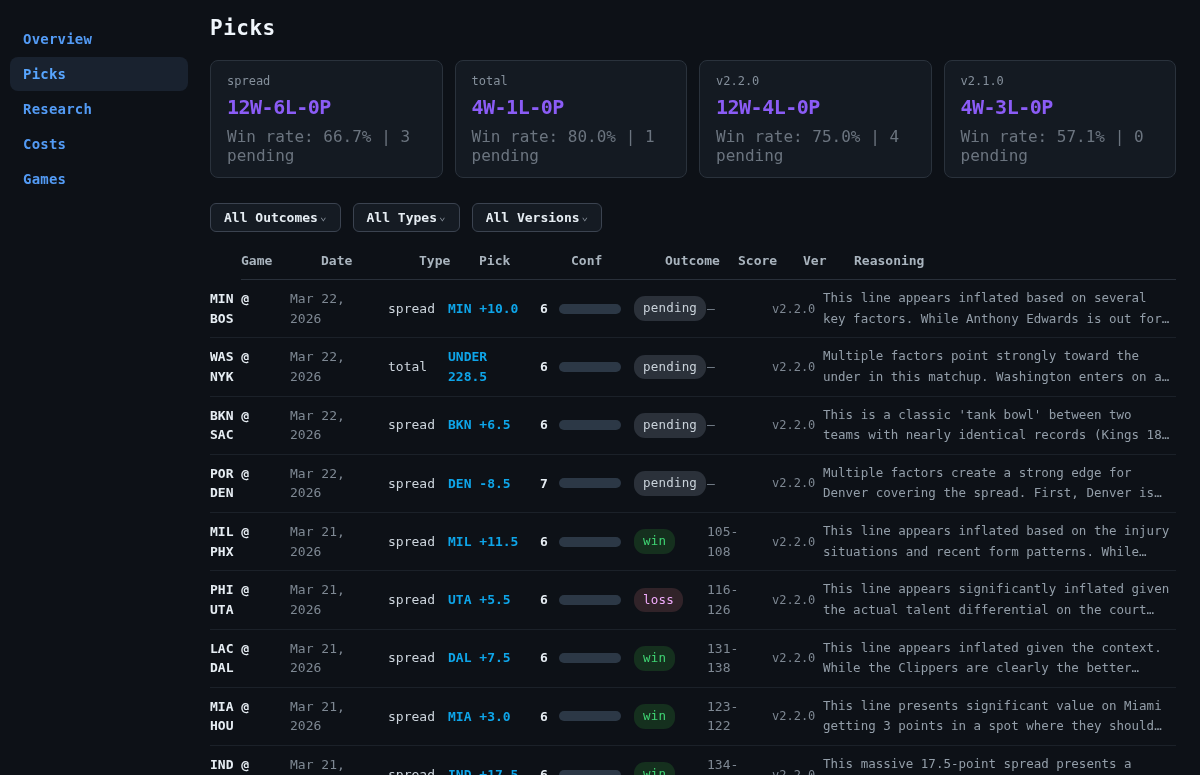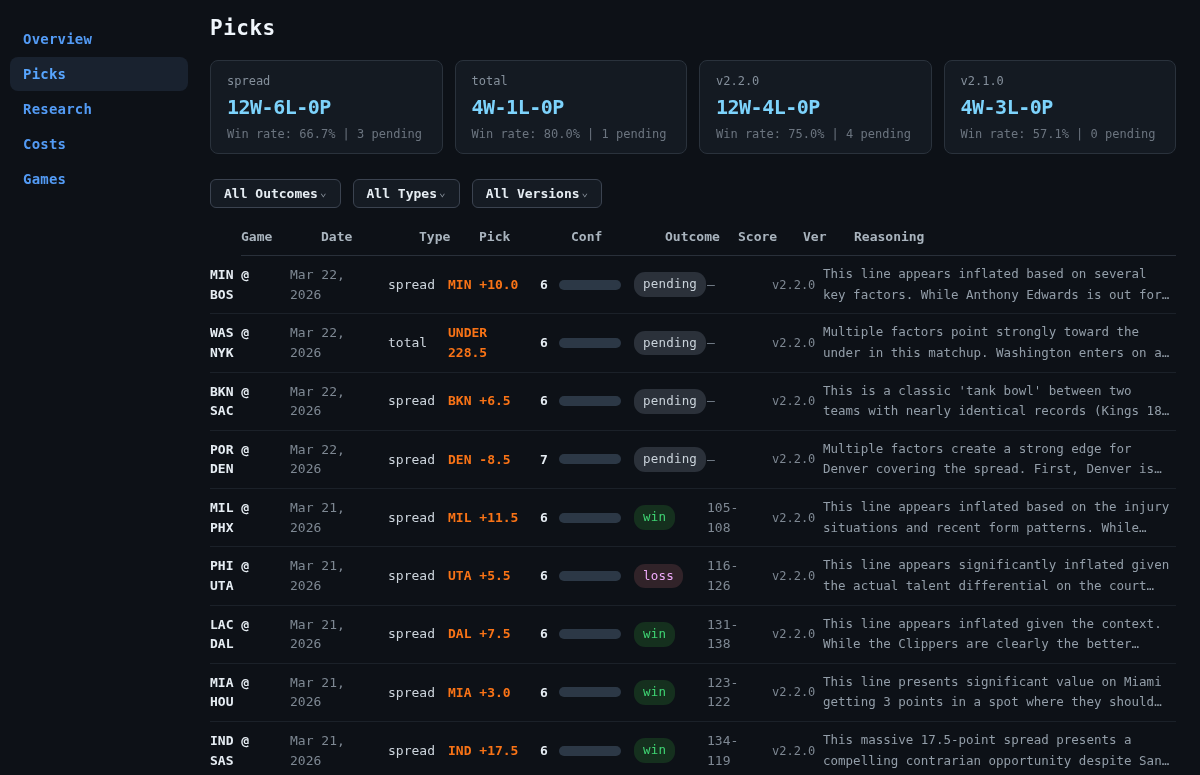--- a/index.html
+++ b/index.html
@@ -24,22 +24,22 @@
   .main { flex:1; padding:14px 24px 0 12px; min-width:0; }
   .page-title { font-size:21px; font-weight:bold; color:#f0f6fc; margin:2px 0 20px; letter-spacing:0.5px; }
 
   
   .cards { display:grid; grid-template-columns:repeat(4,1fr); gap:12px; }
   .card {
     background:#141a22; border:1px solid #2a323c; border-radius:8px;
     padding:13px 16px 12px; min-height:85px;
   }
   .card-label { font-size:12px; color:#848f9b; }
-  .card-value { font-size:20px; font-weight:bold; color:#7dd3fc; margin:7px 0 8px; letter-spacing:-0.5px; }
-  .card-sub { font-size:12px; color:#6b747f; }
+  .card-value { font-size:20px; font-weight:bold; color:#8b5cf6; margin:7px 0 8px; letter-spacing:-0.5px; }
+  .card-sub { font-size:16px; color:#6b747f; }
 
   
   .filters { display:flex; gap:12px; margin:25px 0 12px; }
   .select {
     display:flex; align-items:center; gap:2px;
     background:#151b23; border:1px solid #3b4350; border-radius:6px;
     padding:6px 13px; font-size:13px; font-weight:bold; color:#e6edf3;
     cursor:pointer;
   }
   .select .chev { color:#8b949e; font-size:11px; font-weight:normal; transform:translateY(-1px); }
@@ -52,21 +52,21 @@
     padding:9px 0 11px; border-bottom:1px solid #29303a;margin-left:31px;
   }
   .row {
     display:grid; grid-template-columns:var(--cols); align-items:center;
     min-height:53px; padding:8px 0; border-bottom:1px solid #1b2129;
   }
   .c { font-size:13px; line-height:1.5; }
   .c-game  { color:#e6edf3; font-weight:bold; padding-right:12px; }
   .c-date  { color:#7e8893; padding-right:14px; }
   .c-type  { color:#cdd5dd; }
-  .c-pick  { color:#f97316; font-weight:bold; padding-right:8px; }
+  .c-pick  { color:#0ea5e9; font-weight:bold; padding-right:8px; }
   .c-conf  { display:flex; align-items:center; gap:11px; color:#e6edf3; font-weight:bold; }
   .conf-track { width:62px; height:10px; border-radius:5px; background:#2c3846; overflow:hidden; }
   .conf-fill  { height:100%; border-radius:5px; }
   .badge {
     display:inline-block; padding:3px 9px; border-radius:11px;
     font-size:12.5px; letter-spacing:0.2px;
   }
   .badge.pending { background:#2b313a; color:#c9d2da; }
   .badge.win     { background:#15301e; color:#3fd473; }
   .badge.loss    { background:#312329; color:#f0abfc; }

